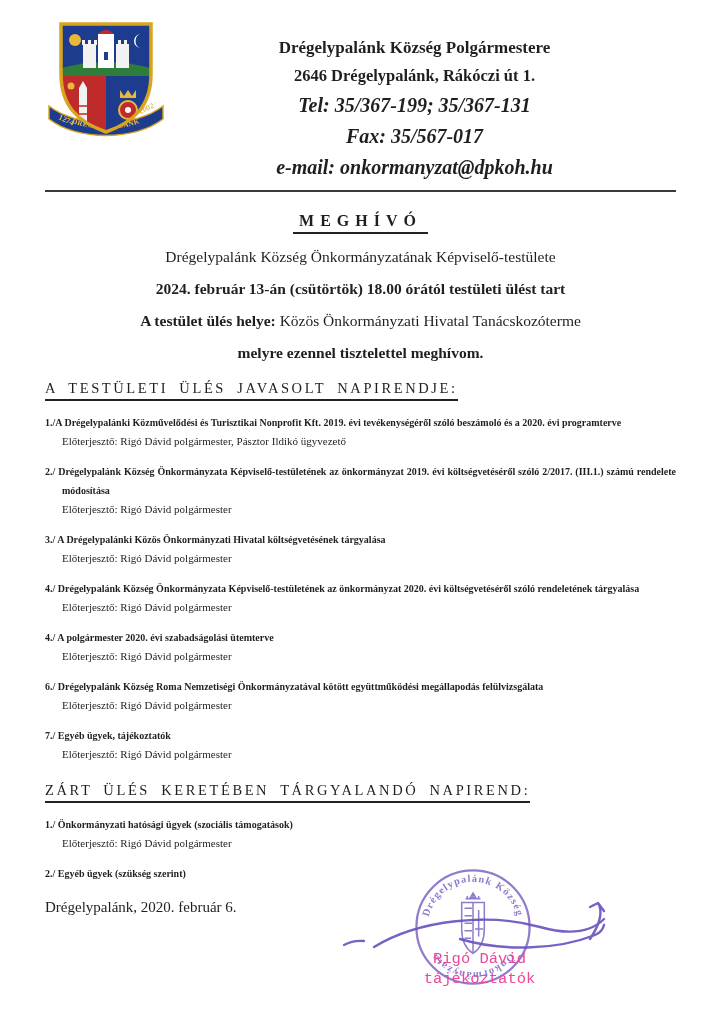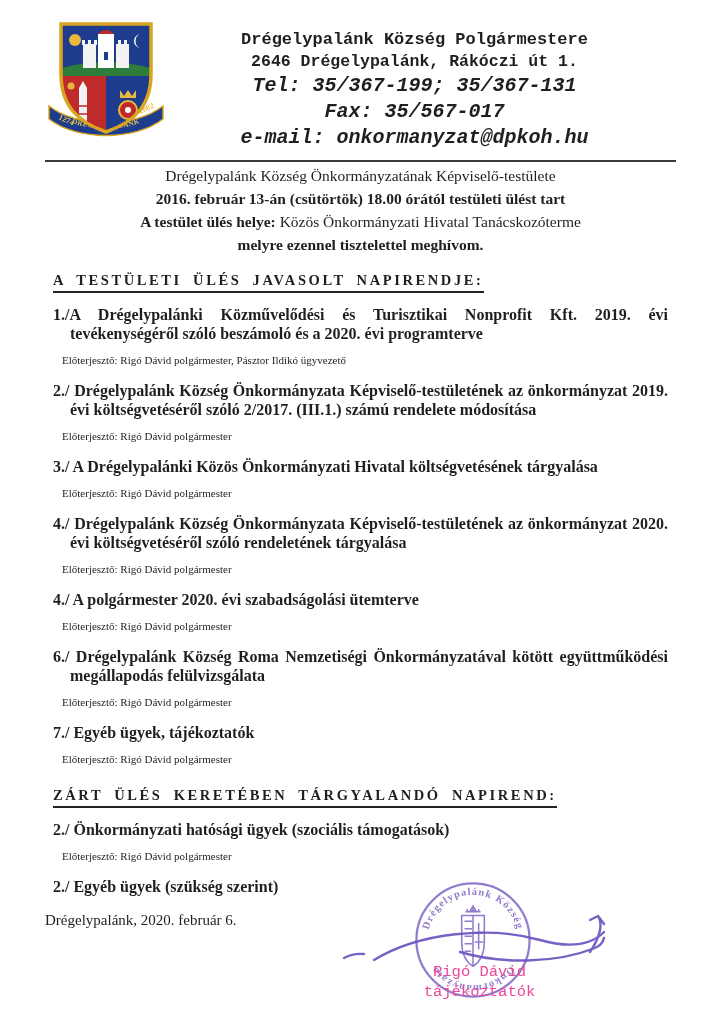--- a/index.html
+++ b/index.html
@@ -6,49 +6,49 @@
   .page {
     position:relative; width:716px; height:1024px; margin:0 auto;
     background:#ffffff; box-sizing:border-box;
     padding:12px 40px 0 45px; overflow:hidden;
     font-family:"Liberation Serif", serif; color:#1f1f1f;
   }
   
   .header { display:flex; align-items:flex-start; }
   .crest-box { width:122px; flex:0 0 122px; margin-top:6px; }
   .header-text { flex:1; text-align:center; padding-top:18px; padding-right:14px; }
-  .header-text p { margin:0 0 3px 0;font-family:Liberation Mono, monospace; }
+  .header-text p { margin:8px 0 3px 0; }
   .org-name   { font-size:17px; font-weight:bold; }
   .org-addr   { font-size:16.5px; font-weight:bold; }
   .org-tel, .org-fax, .org-mail { font-size:20px; font-weight:bold; font-style:italic; }
   .rule { border:none; border-top:2px solid #3a3a3a; margin:8px 0 0 0; }
 
   
   .invite { text-align:center; }
   .doc-title {
     display:inline-block; margin-top:20px;
     font-size:16px; font-weight:bold; letter-spacing:6px;
     border-bottom:2px solid #222; padding:0 6px 2px 6px;
   }
-  .invite p.line { margin:5px 0 0 0; font-size:15.5px; }
+  .invite p.line { margin:14px 0 0 0; font-size:15.5px; }
   .b { font-weight:bold; }
 
   
   .section-heading {
-    margin:18px 0 12px 8px; font-size:14.5px; font-weight:bold;
+    margin:18px 0 12px 0; font-size:14.5px; font-weight:normal;
     letter-spacing:2.6px; word-spacing:5px;
   }
   .section-heading span {
     display:inline-block; border-bottom:2px solid #222; padding-bottom:2px;
   }
 
   
   .agenda-item { margin:0 0 11px 0; }
   .item-text {
-    margin:8px; font-size:16px; font-weight:bold; line-height:19px;
+    margin:0; font-size:10px; font-weight:bold; line-height:19px;
     text-align:justify; padding-left:17px; text-indent:-17px;
   }
   .item-presenter { margin:0; font-size:11px; line-height:19px; padding-left:17px; }
 
   
   .sign-area { position:relative; height:170px; }
   .dateline { margin:16px 0 0 0; font-size:15px; }
   .stamp-wrap { position:absolute; left:362px; top:-38px; width:132px; height:132px; z-index:1; }
   .signer {
     position:absolute; left:352px; top:50px; width:165px;
@@ -115,22 +115,23 @@
       <p class="org-name">Drégelypalánk Község Polgármestere</p>
       <p class="org-addr">2646 Drégelypalánk, Rákóczi út 1.</p>
       <p class="org-tel">Tel: 35/367-199; 35/367-131</p>
       <p class="org-fax">Fax: 35/567-017</p>
       <p class="org-mail">e-mail: onkormanyzat@dpkoh.hu</p>
     </div>
   </div>
   <hr class="rule">
 
   <div class="invite">
+    <span class="doc-title">MEGHÍVÓ</span>
     <p class="line">Drégelypalánk Község Önkormányzatának Képviselő-testülete</p>
-    <p class="line b">2016. február 13-án (csütörtök) 18.00 órától testületi ülést tart</p>
+    <p class="line b">2024. február 13-án (csütörtök) 18.00 órától testületi ülést tart</p>
     <p class="line"><span class="b">A testület ülés helye:</span> <span>Közös Önkormányzati Hivatal Tanácskozóterme</span></p>
     <p class="line b">melyre ezennel tisztelettel meghívom.</p>
   </div>
 
   <h2 class="section-heading"><span>A TESTÜLETI ÜLÉS JAVASOLT NAPIRENDJE:</span></h2>
 
   <div class="agenda-item">
     <p class="item-text">1./A Drégelypalánki Közművelődési és Turisztikai Nonprofit Kft. 2019. évi tevékenységéről szóló beszámoló és a 2020. évi programterve</p>
     <p class="item-presenter">Előterjesztő: Rigó Dávid polgármester, Pásztor Ildikó ügyvezető</p>
   </div>
@@ -155,21 +156,21 @@
     <p class="item-presenter">Előterjesztő: Rigó Dávid polgármester</p>
   </div>
   <div class="agenda-item">
     <p class="item-text">7./ Egyéb ügyek, tájékoztatók</p>
     <p class="item-presenter">Előterjesztő: Rigó Dávid polgármester</p>
   </div>
 
   <h2 class="section-heading"><span>ZÁRT ÜLÉS KERETÉBEN TÁRGYALANDÓ NAPIREND:</span></h2>
 
   <div class="agenda-item">
-    <p class="item-text">2./ Önkormányzati hatósági ügyek (szociális támogatások)</p>
+    <p class="item-text">1./ Önkormányzati hatósági ügyek (szociális támogatások)</p>
     <p class="item-presenter">Előterjesztő: Rigó Dávid polgármester</p>
   </div>
   <div class="agenda-item">
     <p class="item-text">2./ Egyéb ügyek (szükség szerint)</p>
   </div>
 
   <div class="sign-area">
     <p class="dateline">Drégelypalánk, 2020. február 6.</p>
 
     <div class="stamp-wrap">

